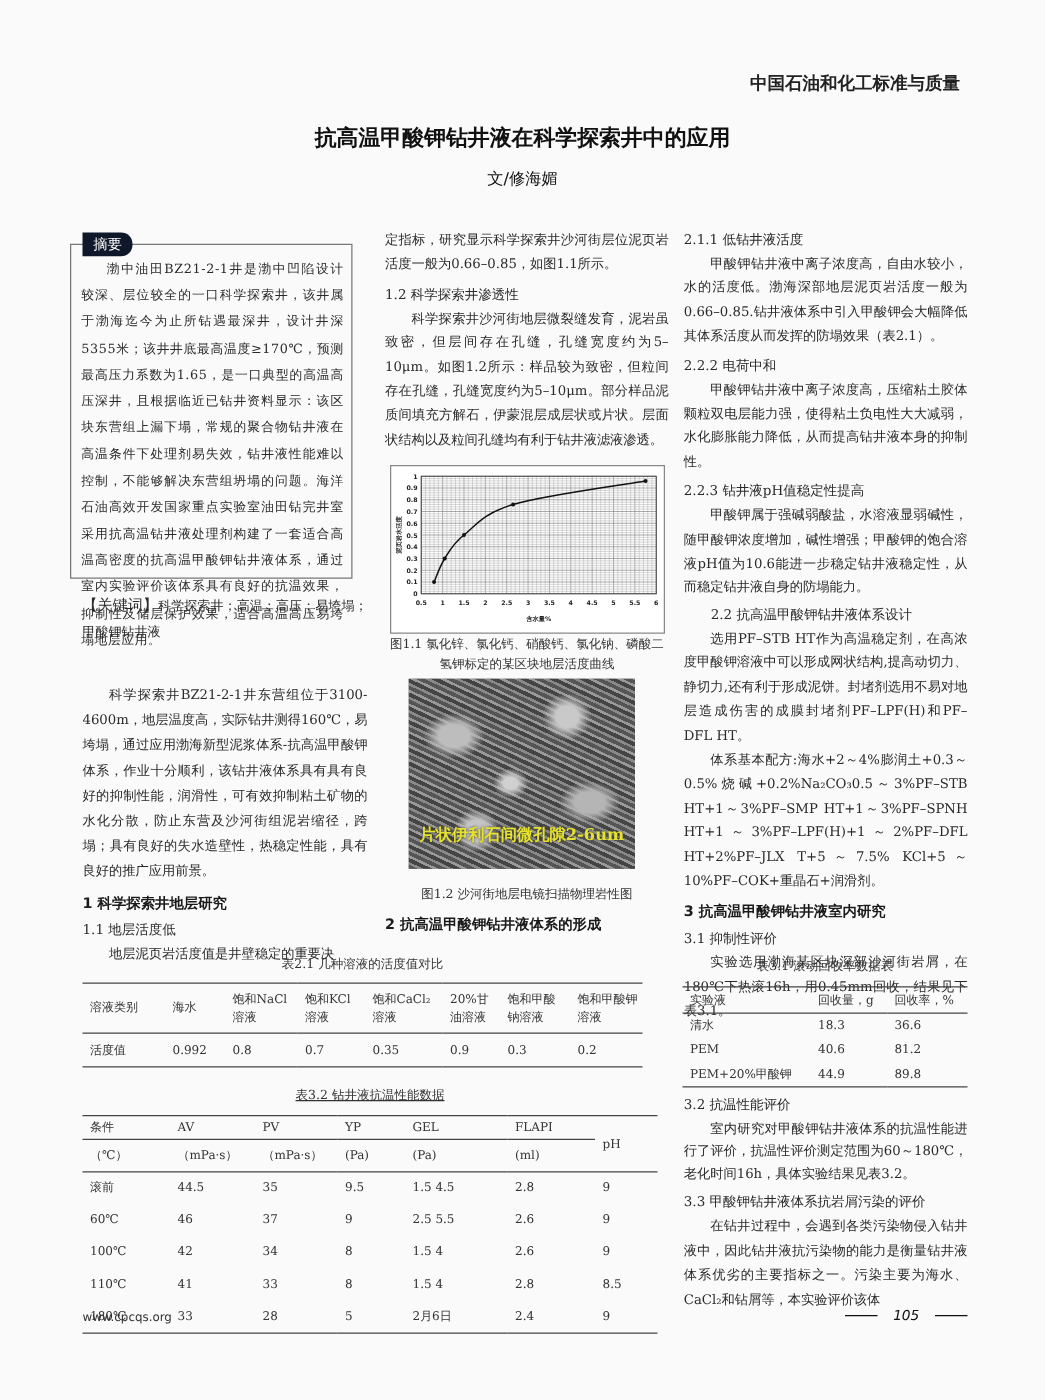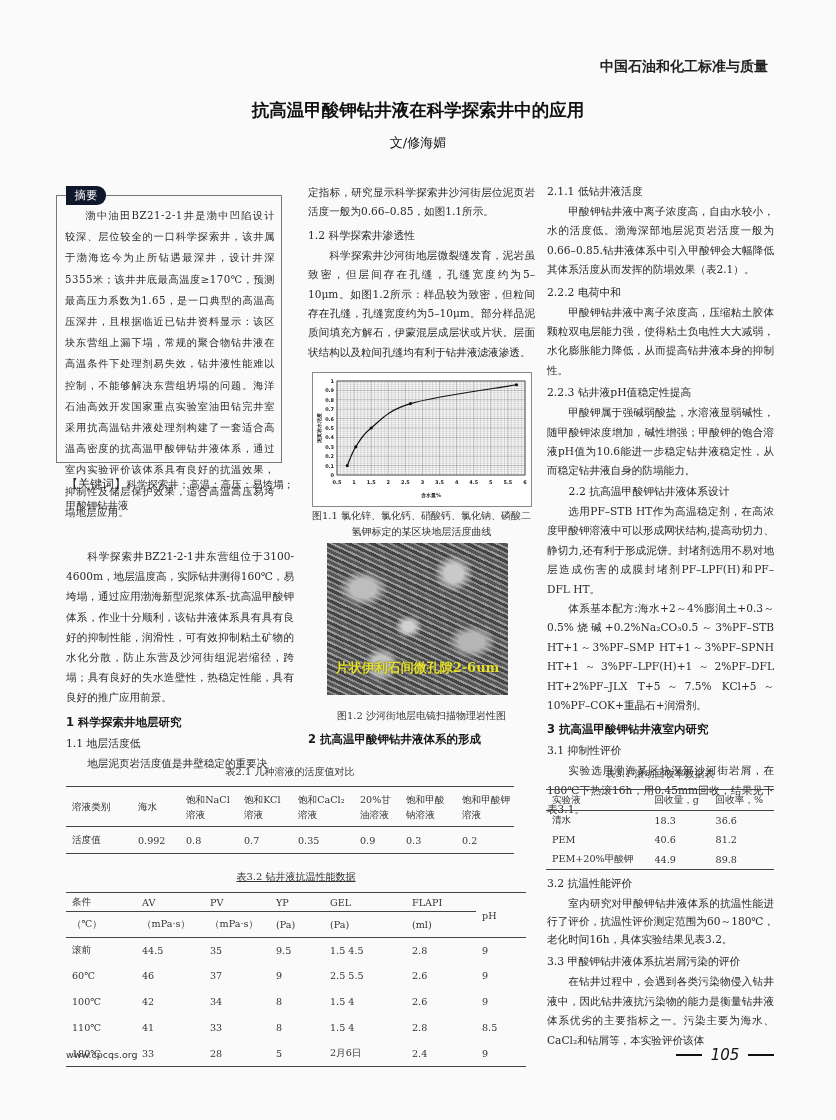--- a/index.html
+++ b/index.html
@@ -46,21 +46,21 @@
   .t21 tr.row td { height: 27px; }
   .t32 { left: 66px; top: 892px; width: 460px; border-top: 1.5px solid #444; border-bottom: 1.5px solid #444; }
   .t32 td { height: 19px; }
   .t32 tr.sub td { border-bottom: 1px solid #444; height: 26px; }
   .t32 tr.h1r td.u { border-bottom: 1px solid #444; }
   .t31 { left: 546px; top: 789px; width: 228px; border-top: 1.5px solid #444; border-bottom: 1.5px solid #444; }
   .t31 td { height: 19.5px; }
   .t31 tr.head td { border-bottom: 1px solid #444; height: 21px; }
 
   .footer-url { left: 66px; top: 1049px; font-family: "DejaVu Sans", sans-serif; font-size: 9.5px; color: #333; }
-  .page-no { left: 676px; top: 1046px; width: 98px; display: flex; align-items: center; justify-content: space-between; font-family: "DejaVu Sans", sans-serif; font-style: italic; font-size: 15px; color: #111; }
+  .page-no { left: 676px; top: 1046px; width: 98px; display: flex; align-items: center; justify-content: space-between; font-family: "DejaVu Sans", sans-serif; font-style: italic; font-size: 11px; color: #111; }
   .page-no .bar { width: 26px; height: 1.6px; background: #111; }
 </style>
 </head>
 <body>
 
 <div class="abs journal">中国石油和化工标准与质量</div>
 <div class="abs title">抗高温甲酸钾钻井液在科学探索井中的应用</div>
 <div class="abs author">文/修海媚</div>
 
 <div class="abs abs-box">

